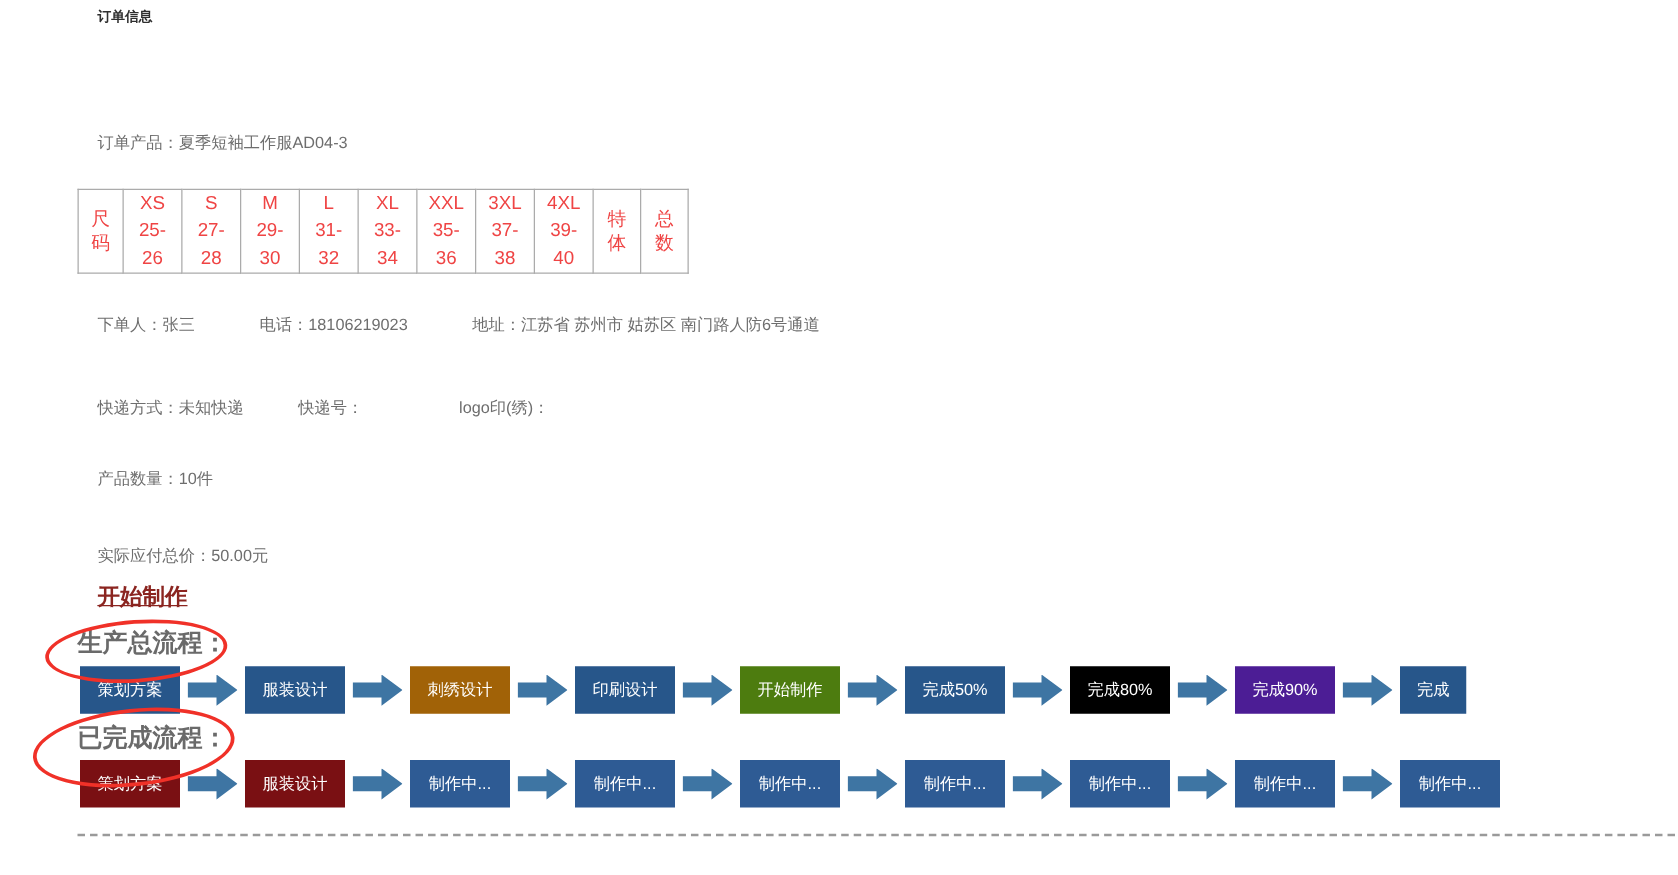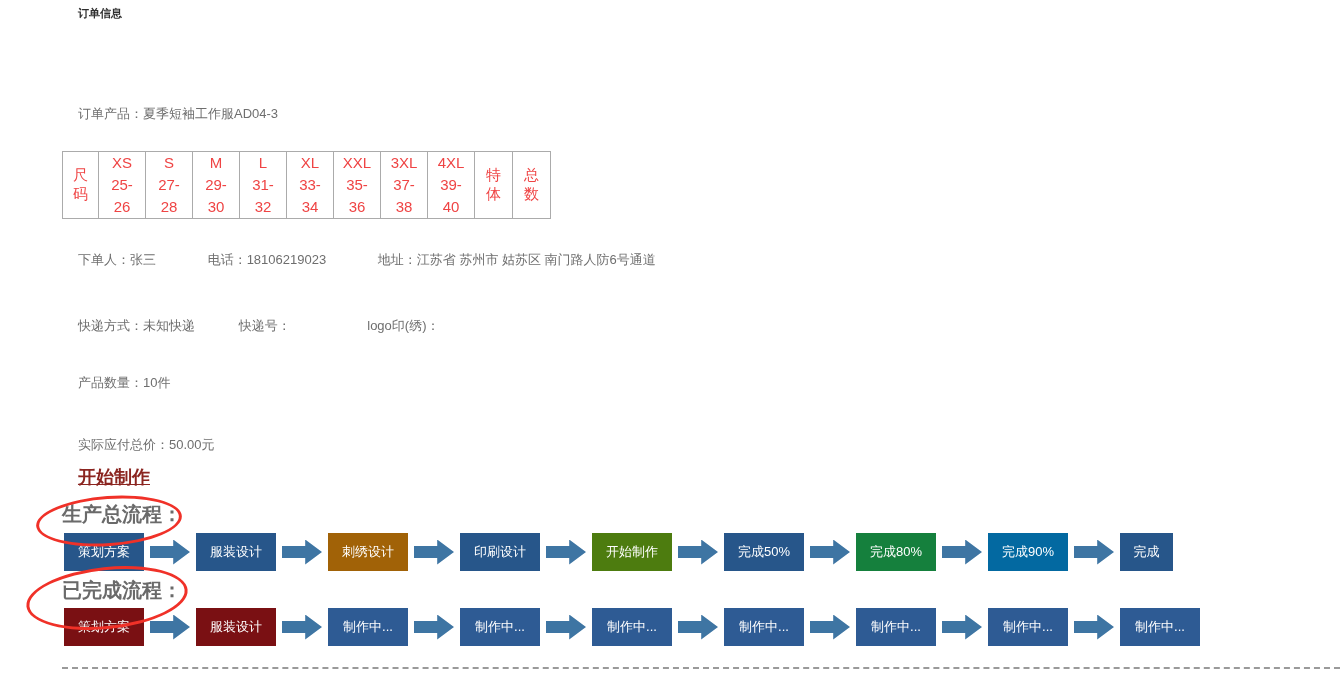--- a/index.html
+++ b/index.html
@@ -140,25 +140,25 @@
       </div>
     <div class="arrow"></div>
     <div class="step" style="background: #4d7c0f;">
         <span>开始制作</span>
       </div>
     <div class="arrow"></div>
     <div class="step" style="background: rgb(39, 86, 138);">
         <span>完成50%</span>
       </div>
     <div class="arrow"></div>
-    <div class="step" style="background: #15803d;">
+    <div class="step" style="background: #000000;">
         <span>完成80%</span>
       </div>
     <div class="arrow"></div>
-    <div class="step" style="background: #0369a1;">
+    <div class="step" style="background: #4c1d95;">
         <span>完成90%</span>
       </div>
     <div class="arrow"></div>
     <div class="step last-narrow" style="background: rgb(39, 86, 138);">
         <span>完成</span>
       </div>
   </div>
 
   <div class="flow-label" style="top:577px;">已完成流程：</div>
 

